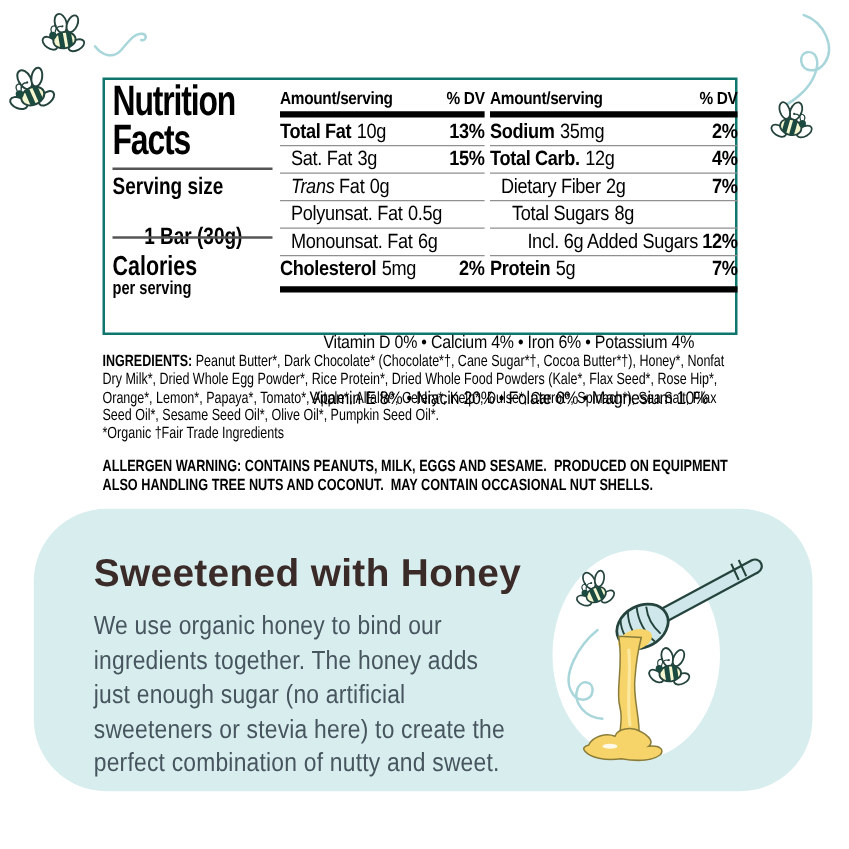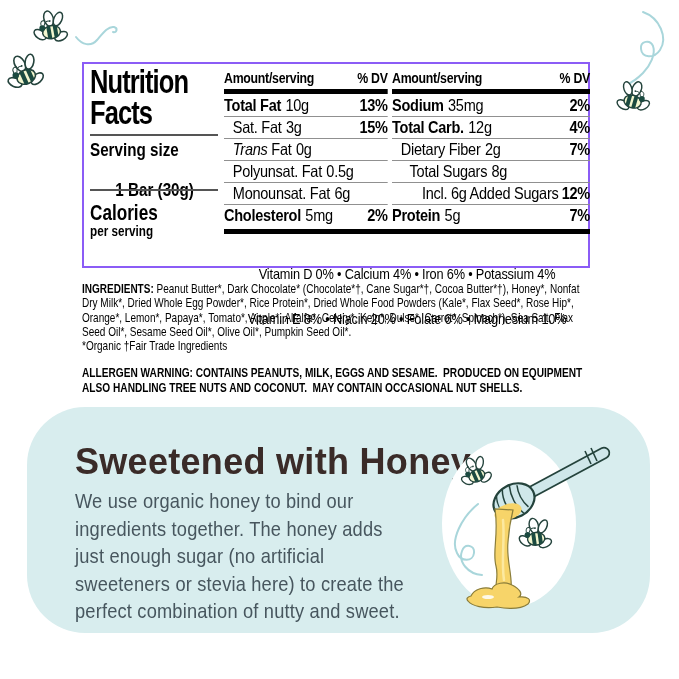--- a/index.html
+++ b/index.html
@@ -1,20 +1,20 @@
 <!DOCTYPE html>
 <html><head>
 <meta charset="utf-8">
 <style>
   html,body{margin:0;padding:0;background:#fff;}
   .canvas{position:relative;width:679px;height:679px;overflow:hidden;background:#fff;
           font-family:"Liberation Sans",sans-serif;color:#000;}
   
   .label{position:absolute;left:82px;top:62px;width:508px;height:206px;
-         border:2px solid #8b5cf6;box-sizing:border-box;background:#fff;}
+         border:2px solid #0f766e;box-sizing:border-box;background:#fff;}
   .abs{position:absolute;}
   .ntitle{left:6px;top:2px;width:180px;font-size:34px;line-height:31px;font-weight:bold;
           letter-spacing:-1.2px;transform:scaleX(.75);transform-origin:0 0;}
   .ldiv{left:6px;width:128px;height:2px;background:#555;}
   .serving{left:6px;top:76px;font-size:19px;line-height:20px;font-weight:bold;
            transform:scaleX(.8);transform-origin:0 0;white-space:pre;}
   .cal-label{left:6px;top:139px;font-size:22px;line-height:20px;font-weight:bold;
              transform:scaleX(.78);transform-origin:0 0;}
   .cal-sub{left:6px;top:159px;font-size:15px;line-height:16px;font-weight:bold;
            transform:scaleX(.78);transform-origin:0 0;}
@@ -40,21 +40,21 @@
   .ingredients{left:82px;top:282px;width:670px;transform:scaleX(.77);transform-origin:0 0;
                font-size:13px;line-height:14.3px;}
   .ingredients div{white-space:pre;}
   .ingredients b{font-weight:bold;}
   .allergen{left:82px;top:366px;width:670px;transform:scaleX(.78);transform-origin:0 0;
             font-size:13px;line-height:14.5px;font-weight:bold;}
   .allergen div{white-space:pre;}
   
   .honey-panel{position:absolute;left:27px;top:407px;width:623px;height:226px;
                background:#d8edee;border-radius:58px;}
-  .honey-heading{position:absolute;left:48px;top:34px;font-size:36px;font-weight:bold;
+  .honey-heading{position:absolute;left:48px;top:34px;font-size:31px;font-weight:bold;
                  color:#3a2b28;letter-spacing:.3px;}
   .honey-body{position:absolute;left:48px;top:80px;font-size:21px;line-height:27.6px;
               color:#47565e;letter-spacing:.2px;transform:scaleX(.87);transform-origin:0 0;}
   .honey-body div{white-space:pre;}
   .deco{position:absolute;left:0;top:0;pointer-events:none;}
 </style>
 </head>
 <body>
 
 <div class="canvas">

